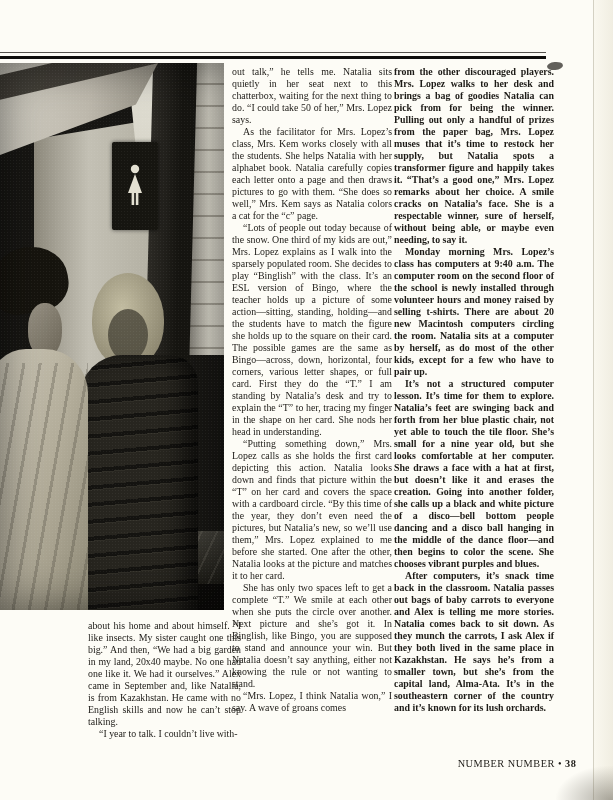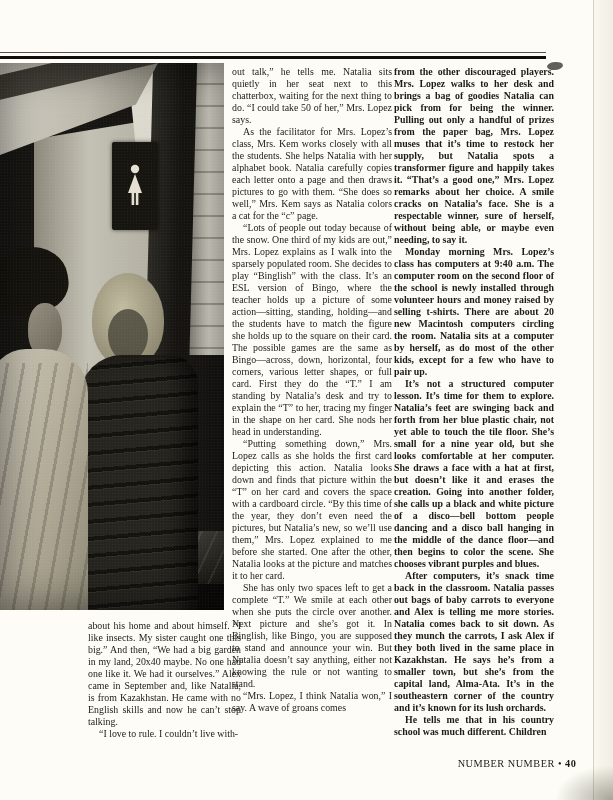--- a/index.html
+++ b/index.html
@@ -137,43 +137,42 @@
     <div class="ph-cap"></div>
     <div class="ph-face2"></div>
     <div class="ph-jacket2"></div>
     <div class="ph-jacket2-folds"></div>
     <div class="ph-vignette"></div>
     <div class="ph-grain"></div>
   </div>
 
   <div class="col" id="col1">
     <p class="cont">about his home and about himself. “I like insects. My sister caught one this big.” And then, “We had a big garden in my land, 20x40 maybe. No one had one like it. We had it ourselves.” Alex came in September and, like Natalia, is from Kazakhstan. He came with no English skills and now he can’t stop talking.</p>
-    <p>“I love to rule. I couldn’t live with-</p>
+    <p>“I year to talk. I couldn’t live with-</p>
   </div>
 
   <div class="col" id="col2">
     <p class="cont">out talk,” he tells me. Natalia sits quietly in her seat next to this chatterbox, waiting for the next thing to do. “I could take 50 of her,” Mrs. Lopez says.</p>
     <p>As the facilitator for Mrs. Lopez’s class, Mrs. Kem works closely with all the students. She helps Natalia with her alphabet book. Natalia carefully copies each letter onto a page and then draws pictures to go with them. “She does so well,” Mrs. Kem says as Natalia colors a cat for the “c” page.</p>
     <p>“Lots of people out today because of the snow. One third of my kids are out,” Mrs. Lopez explains as I walk into the sparsely populated room. She decides to play “Binglish” with the class. It’s an ESL version of Bingo, where the teacher holds up a picture of some action—sitting, standing, holding—and the students have to match the figure she holds up to the square on their card. The possible games are the same as Bingo—across, down, horizontal, four corners, various letter shapes, or full card. First they do the “T.” I am standing by Natalia’s desk and try to explain the “T” to her, tracing my finger in the shape on her card. She nods her head in understanding.</p>
     <p>“Putting something down,” Mrs. Lopez calls as she holds the first card depicting this action. Natalia looks down and finds that picture within the “T” on her card and covers the space with a cardboard circle. “By this time of the year, they don’t even need the pictures, but Natalia’s new, so we’ll use them,” Mrs. Lopez explained to me before she started. One after the other, Natalia looks at the picture and matches it to her card.</p>
     <p>She has only two spaces left to get a complete “T.” We smile at each other when she puts the circle over another. Next picture and she’s got it. In Binglish, like Bingo, you are supposed to stand and announce your win. But Natalia doesn’t say anything, either not knowing the rule or not wanting to stand.</p>
     <p>“Mrs. Lopez, I think Natalia won,” I say. A wave of groans comes</p>
   </div>
 
   <div class="col" id="col3">
     <p class="cont">from the other discouraged players. Mrs. Lopez walks to her desk and brings a bag of goodies Natalia can pick from for being the winner. Pulling out only a handful of prizes from the paper bag, Mrs. Lopez muses that it’s time to restock her supply, but Natalia spots a transformer figure and happily takes it. “That’s a good one,” Mrs. Lopez remarks about her choice. A smile cracks on Natalia’s face. She is a respectable winner, sure of herself, without being able, or maybe even needing, to say it.</p>
     <p>Monday morning Mrs. Lopez’s class has computers at 9:40 a.m. The computer room on the second floor of the school is newly installed through volunteer hours and money raised by selling t-shirts. There are about 20 new Macintosh computers circling the room. Natalia sits at a computer by herself, as do most of the other kids, except for a few who have to pair up.</p>
     <p>It’s not a structured computer lesson. It’s time for them to explore. Natalia’s feet are swinging back and forth from her blue plastic chair, not yet able to touch the tile floor. She’s small for a nine year old, but she looks comfortable at her computer. She draws a face with a hat at first, but doesn’t like it and erases the creation. Going into another folder, she calls up a black and white picture of a disco—bell bottom people dancing and a disco ball hanging in the middle of the dance floor—and then begins to color the scene. She chooses vibrant purples and blues.</p>
     <p>After computers, it’s snack time back in the classroom. Natalia passes out bags of baby carrots to everyone and Alex is telling me more stories. Natalia comes back to sit down. As they munch the carrots, I ask Alex if they both lived in the same place in Kazakhstan. He says he’s from a smaller town, but she’s from the capital land, Alma-Ata. It’s in the southeastern corner of the country and it’s known for its lush orchards.</p>
-    <p>He tells me that in his country school was much different. Children</p>
   </div>
 
   <div class="folio">
     <span>NUMBER NUMBER</span>
     <span>•</span>
-    <span class="num">40</span>
+    <span class="num">38</span>
   </div>
 
   <div class="smudge"></div>
   <div class="page-edge-strip"></div>
   <div class="corner-shadow"></div>
 
 </div>
 
 </body></html>

